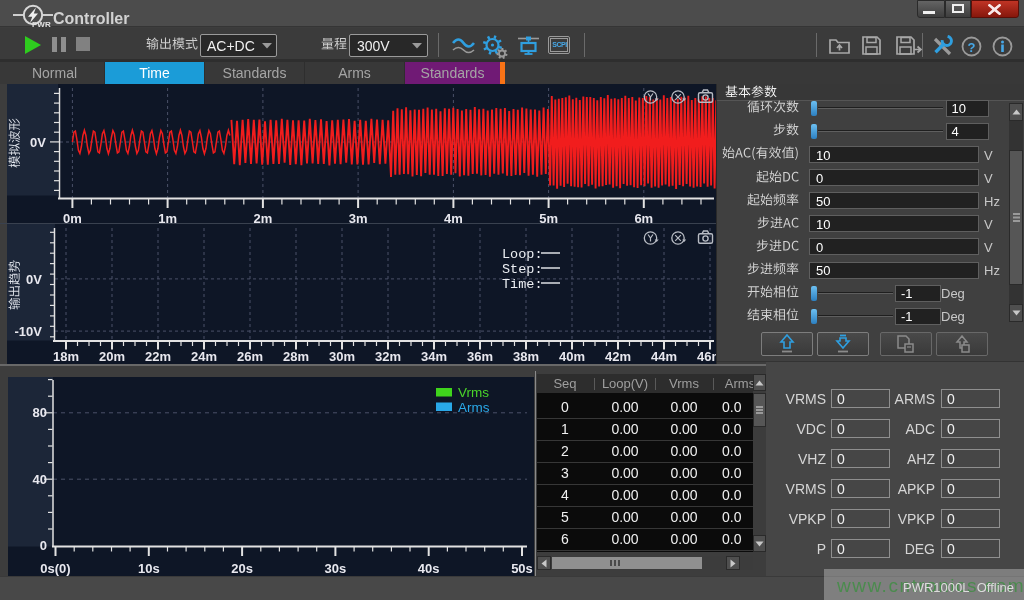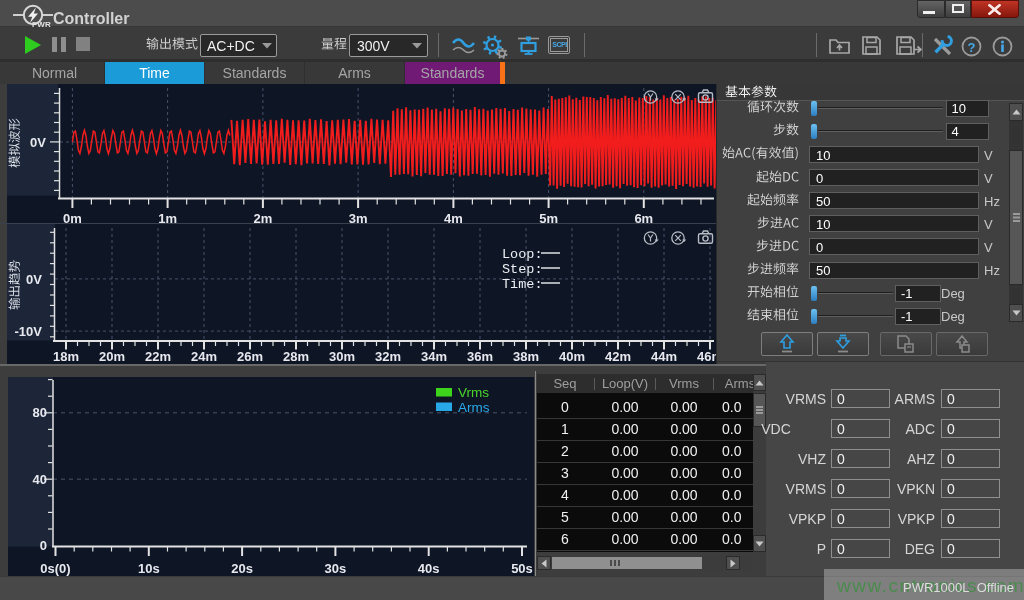--- a/index.html
+++ b/index.html
@@ -562,36 +562,36 @@
 <rect x="9" y="10" width="7" height="7" fill="#404040" stroke="#8a8a8a" stroke-width="1.5"></rect>
   </svg>
 <div class="abs" style="left:766px;top:362px;width:258px;height:214px;background:#464646"></div>
 <div class="abs" style="left:717px;top:361px;width:307px;height:1px;background:#333"></div>
 <div class="abs" style="left:726px;top:390.5px;width:100px;text-align:right;font-size:14px;color:#d5d5d5">VRMS</div>
 <div class="abs" style="left:831px;top:388.5px;width:59px;height:19.5px;border:1px solid #8f8f8f"></div>
 <div class="abs" style="left:837px;top:390.5px;font-size:14px;color:#f0f0f0">0</div>
 <div class="abs" style="left:835px;top:390.5px;width:100px;text-align:right;font-size:14px;color:#d5d5d5">ARMS</div>
 <div class="abs" style="left:941px;top:388.5px;width:59px;height:19.5px;border:1px solid #8f8f8f"></div>
 <div class="abs" style="left:947px;top:390.5px;font-size:14px;color:#f0f0f0">0</div>
-<div class="abs" style="left:726px;top:420.5px;width:100px;text-align:center;font-size:14px;color:#d5d5d5">VDC</div>
+<div class="abs" style="left:726px;top:420.5px;width:100px;text-align:right;font-size:14px;color:#d5d5d5">VDC</div>
 <div class="abs" style="left:831px;top:418.5px;width:59px;height:19.5px;border:1px solid #8f8f8f"></div>
 <div class="abs" style="left:837px;top:420.5px;font-size:14px;color:#f0f0f0">0</div>
 <div class="abs" style="left:835px;top:420.5px;width:100px;text-align:right;font-size:14px;color:#d5d5d5">ADC</div>
 <div class="abs" style="left:941px;top:418.5px;width:59px;height:19.5px;border:1px solid #8f8f8f"></div>
 <div class="abs" style="left:947px;top:420.5px;font-size:14px;color:#f0f0f0">0</div>
 <div class="abs" style="left:726px;top:450.5px;width:100px;text-align:right;font-size:14px;color:#d5d5d5">VHZ</div>
 <div class="abs" style="left:831px;top:448.5px;width:59px;height:19.5px;border:1px solid #8f8f8f"></div>
 <div class="abs" style="left:837px;top:450.5px;font-size:14px;color:#f0f0f0">0</div>
 <div class="abs" style="left:835px;top:450.5px;width:100px;text-align:right;font-size:14px;color:#d5d5d5">AHZ</div>
 <div class="abs" style="left:941px;top:448.5px;width:59px;height:19.5px;border:1px solid #8f8f8f"></div>
 <div class="abs" style="left:947px;top:450.5px;font-size:14px;color:#f0f0f0">0</div>
 <div class="abs" style="left:726px;top:480.5px;width:100px;text-align:right;font-size:14px;color:#d5d5d5">VRMS</div>
 <div class="abs" style="left:831px;top:478.5px;width:59px;height:19.5px;border:1px solid #8f8f8f"></div>
 <div class="abs" style="left:837px;top:480.5px;font-size:14px;color:#f0f0f0">0</div>
-<div class="abs" style="left:835px;top:480.5px;width:100px;text-align:right;font-size:14px;color:#d5d5d5">VPKN</div>
+<div class="abs" style="left:835px;top:480.5px;width:100px;text-align:right;font-size:14px;color:#d5d5d5">APKP</div>
 <div class="abs" style="left:941px;top:478.5px;width:59px;height:19.5px;border:1px solid #8f8f8f"></div>
 <div class="abs" style="left:947px;top:480.5px;font-size:14px;color:#f0f0f0">0</div>
 <div class="abs" style="left:726px;top:510.5px;width:100px;text-align:right;font-size:14px;color:#d5d5d5">VPKP</div>
 <div class="abs" style="left:831px;top:508.5px;width:59px;height:19.5px;border:1px solid #8f8f8f"></div>
 <div class="abs" style="left:837px;top:510.5px;font-size:14px;color:#f0f0f0">0</div>
 <div class="abs" style="left:835px;top:510.5px;width:100px;text-align:right;font-size:14px;color:#d5d5d5">VPKP</div>
 <div class="abs" style="left:941px;top:508.5px;width:59px;height:19.5px;border:1px solid #8f8f8f"></div>
 <div class="abs" style="left:947px;top:510.5px;font-size:14px;color:#f0f0f0">0</div>
 <div class="abs" style="left:726px;top:540.5px;width:100px;text-align:right;font-size:14px;color:#d5d5d5">P</div>
 <div class="abs" style="left:831px;top:538.5px;width:59px;height:19.5px;border:1px solid #8f8f8f"></div>

